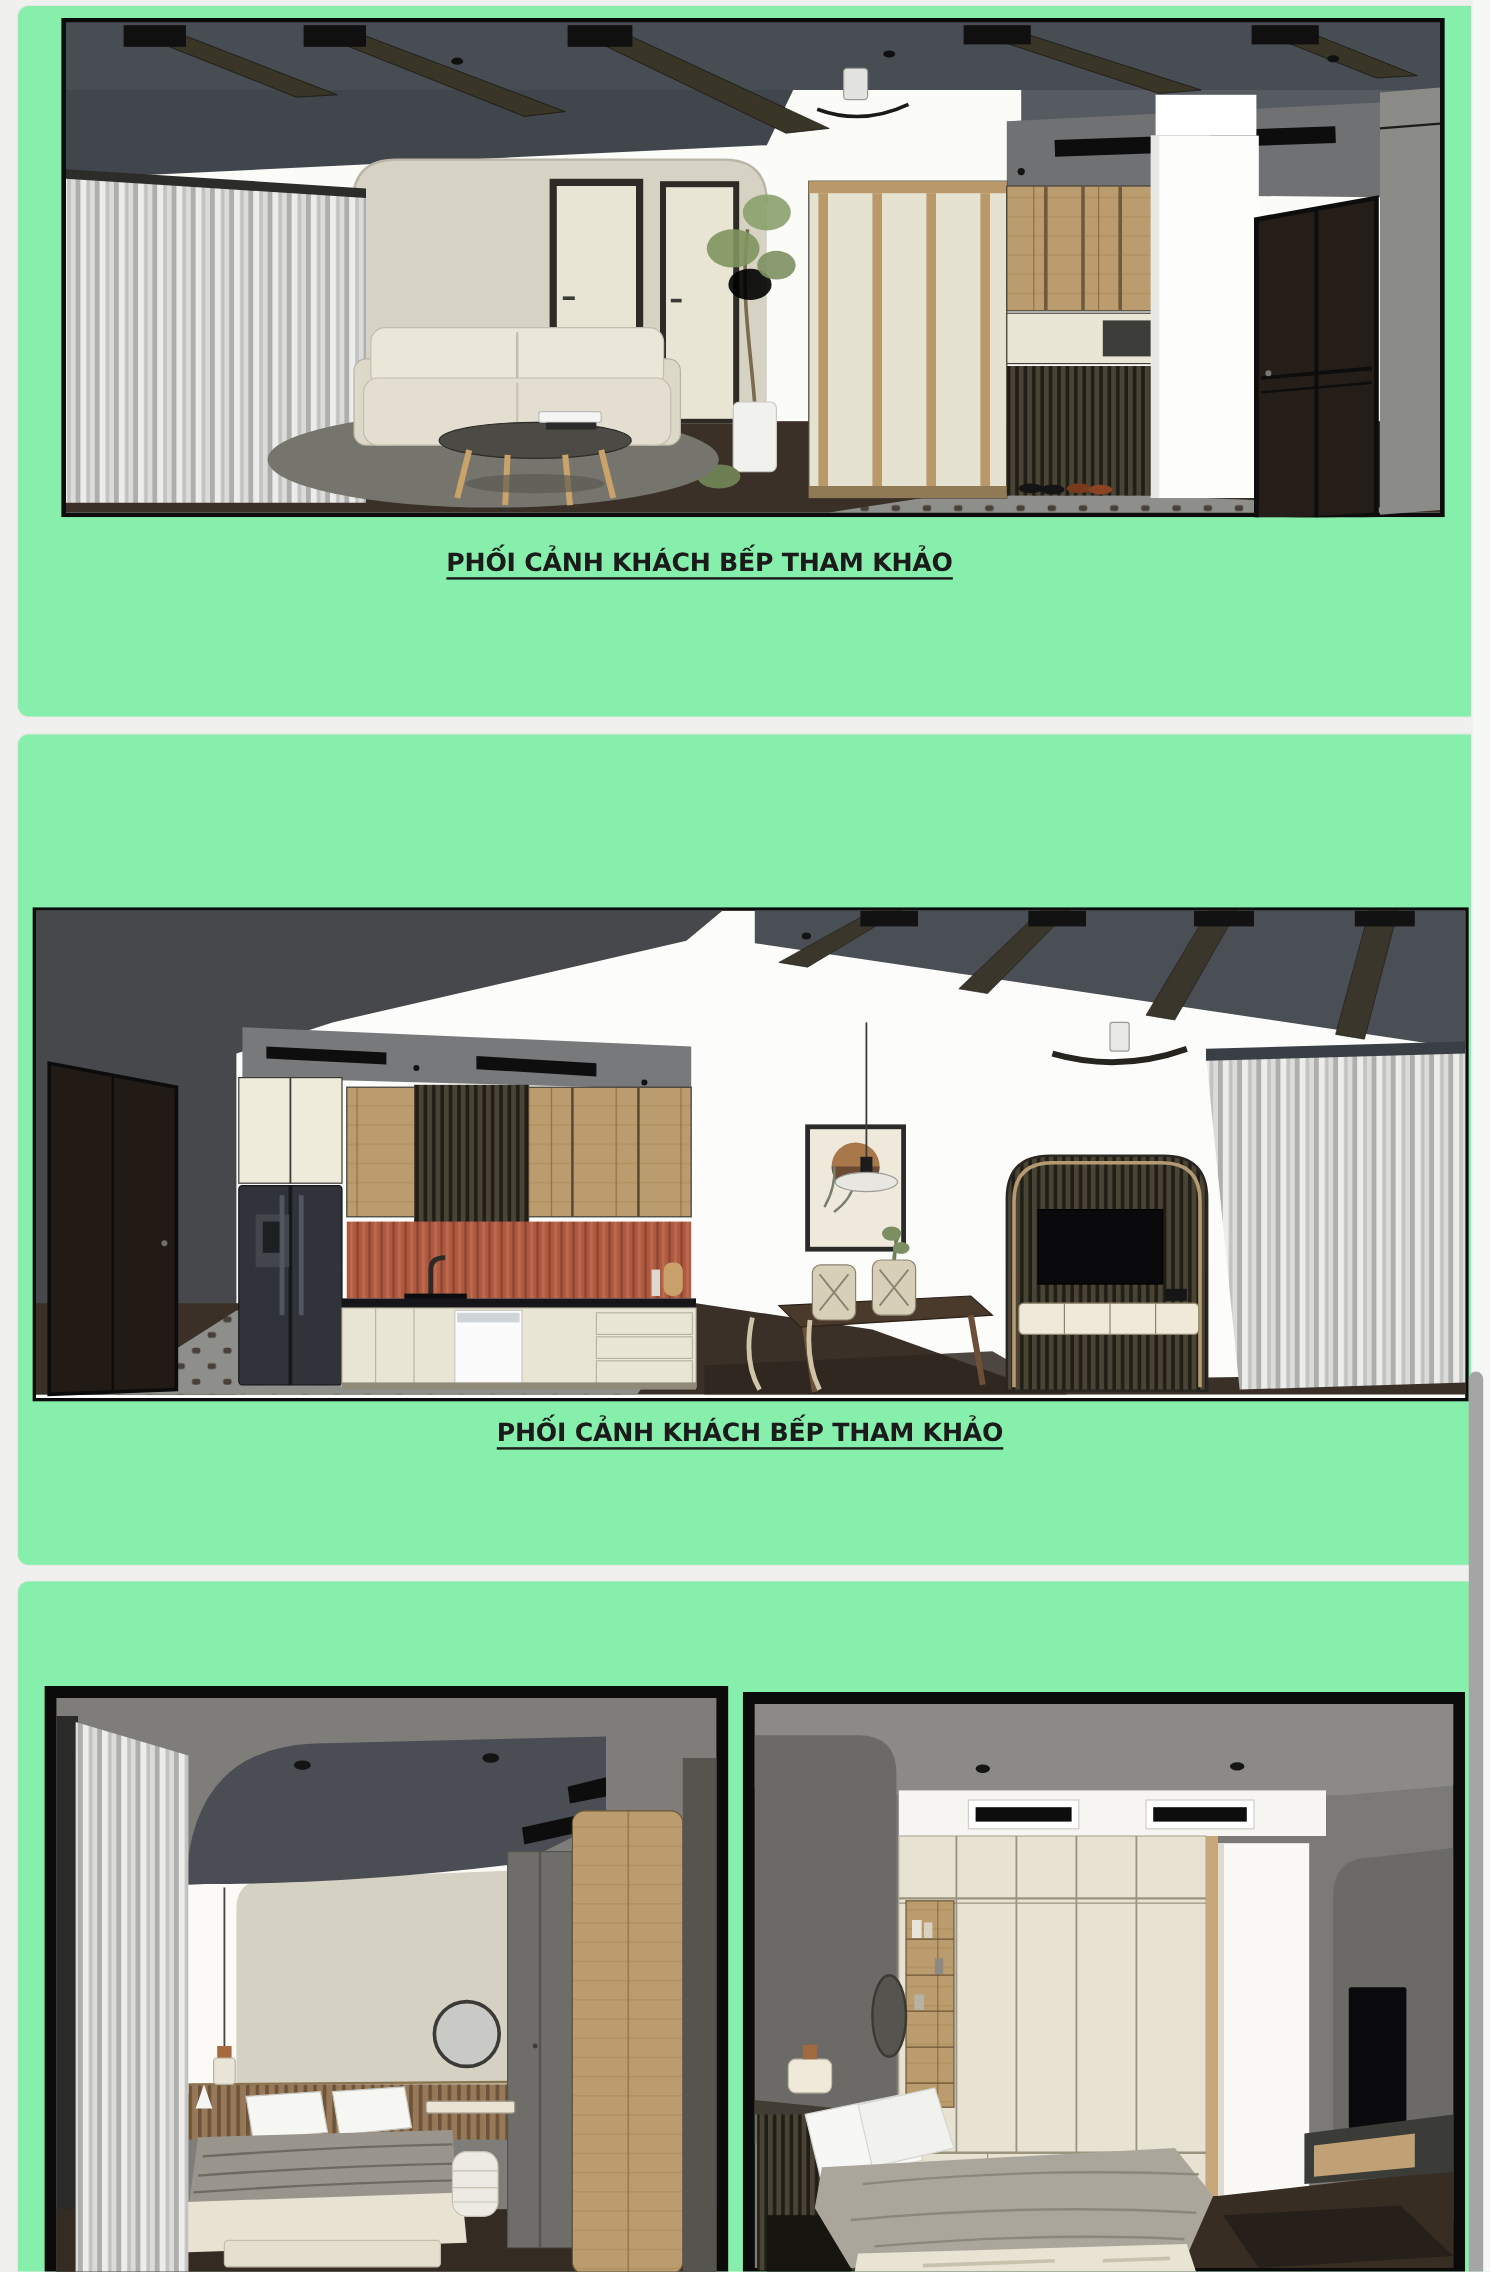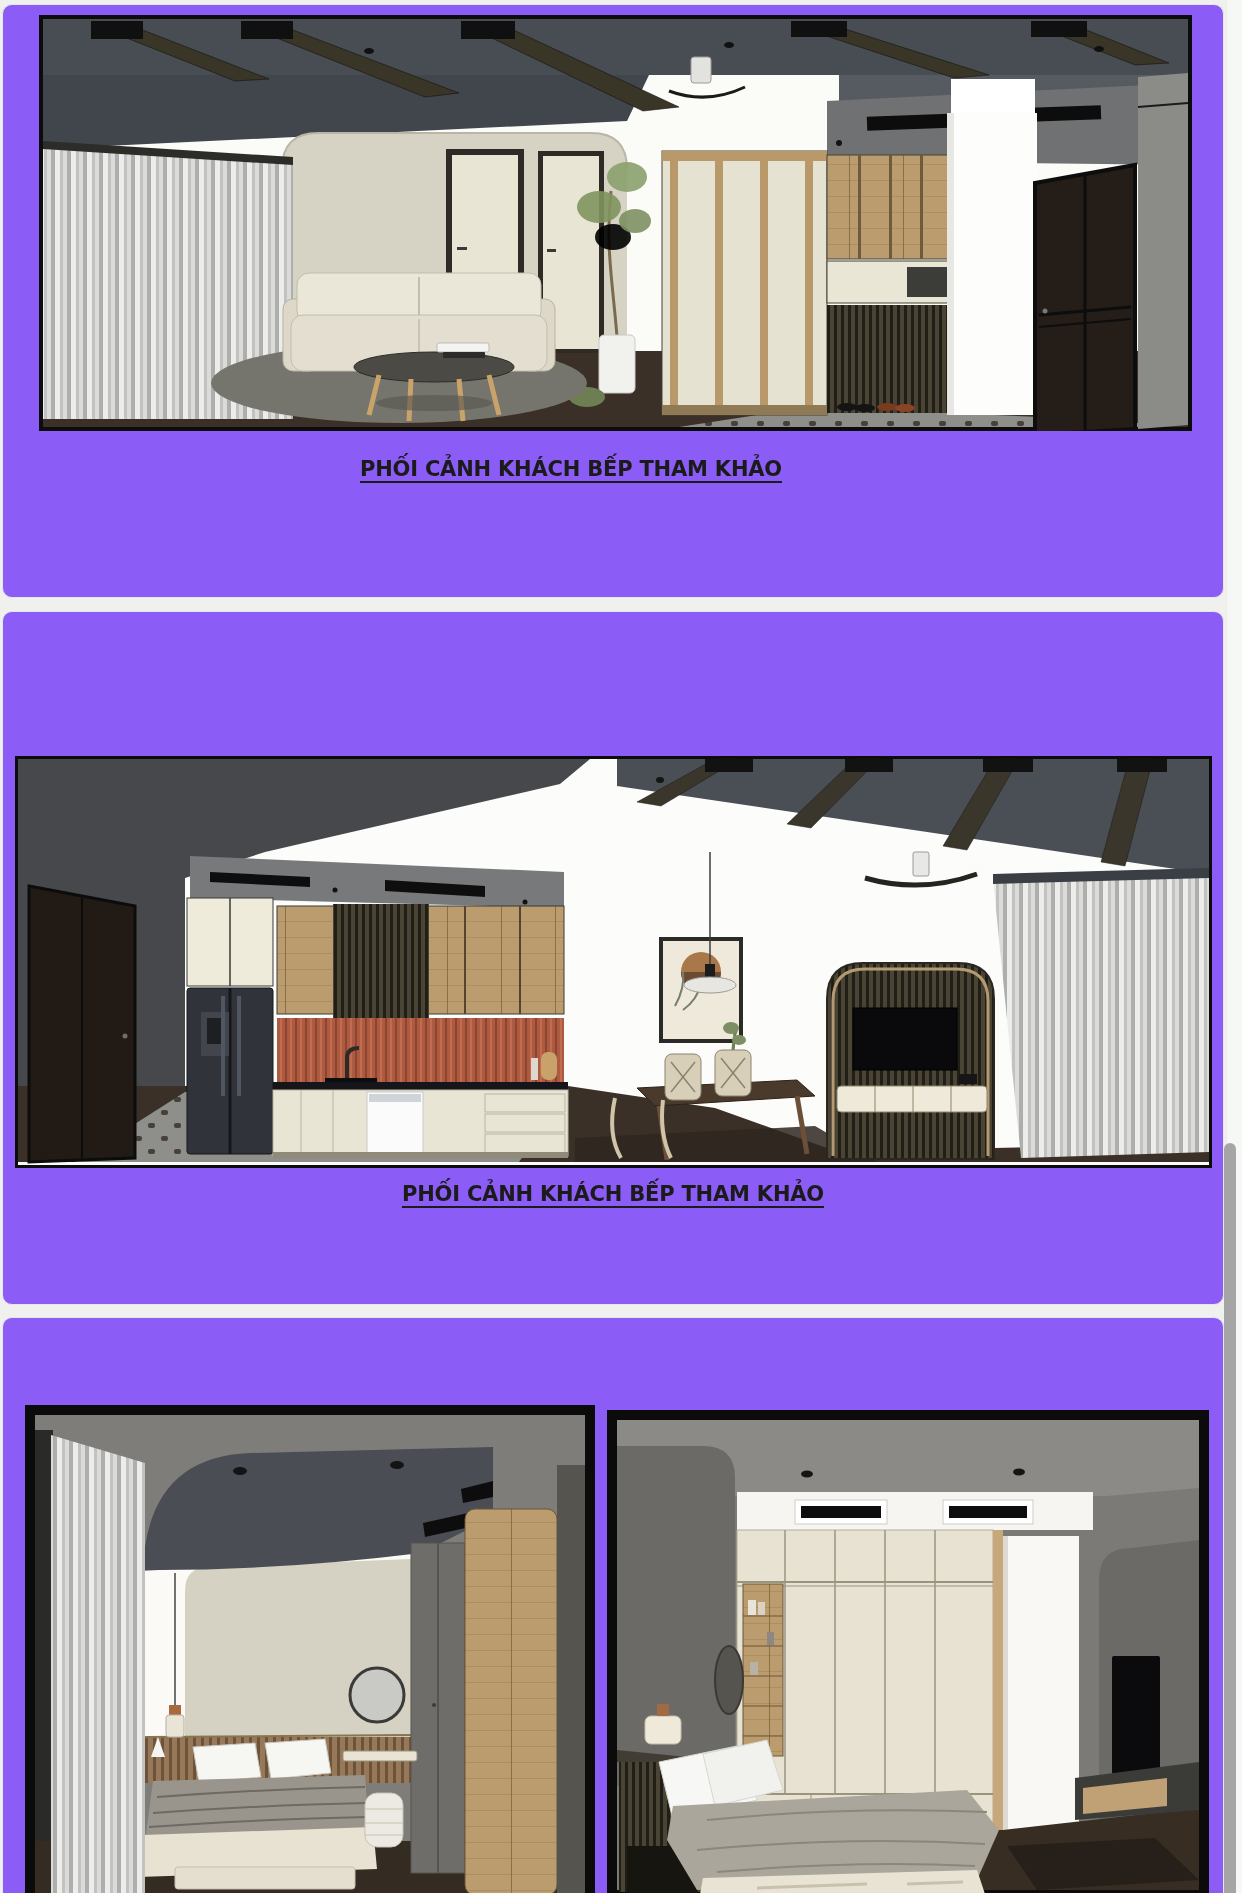--- a/index.html
+++ b/index.html
@@ -2,21 +2,21 @@
 <html><head>
 <meta charset="utf-8">
 <style>
   html,body{margin:0;padding:0;}
   body{
     width:1242px;height:1893px;position:relative;overflow:hidden;
     background:#f0f0ef;
     font-family:"DejaVu Sans","Liberation Sans",sans-serif;
   }
   .page-panel{
-    position:absolute;left:2px;width:1222px;background:#8b5cf6;
+    position:absolute;left:14px;width:1222px;background:#86efac;
     border:1px solid #e7e7e6;border-radius:10px;box-sizing:border-box;
   }
   .render-fig{position:absolute;line-height:0;}
   .caption{
     position:absolute;text-align:center;
     font-size:21px;font-weight:700;color:#1b1b1b;letter-spacing:-0.2px;
     text-decoration:underline;text-decoration-thickness:2px;text-underline-offset:5px;
     line-height:32px;
   }
   .scroll-track{

